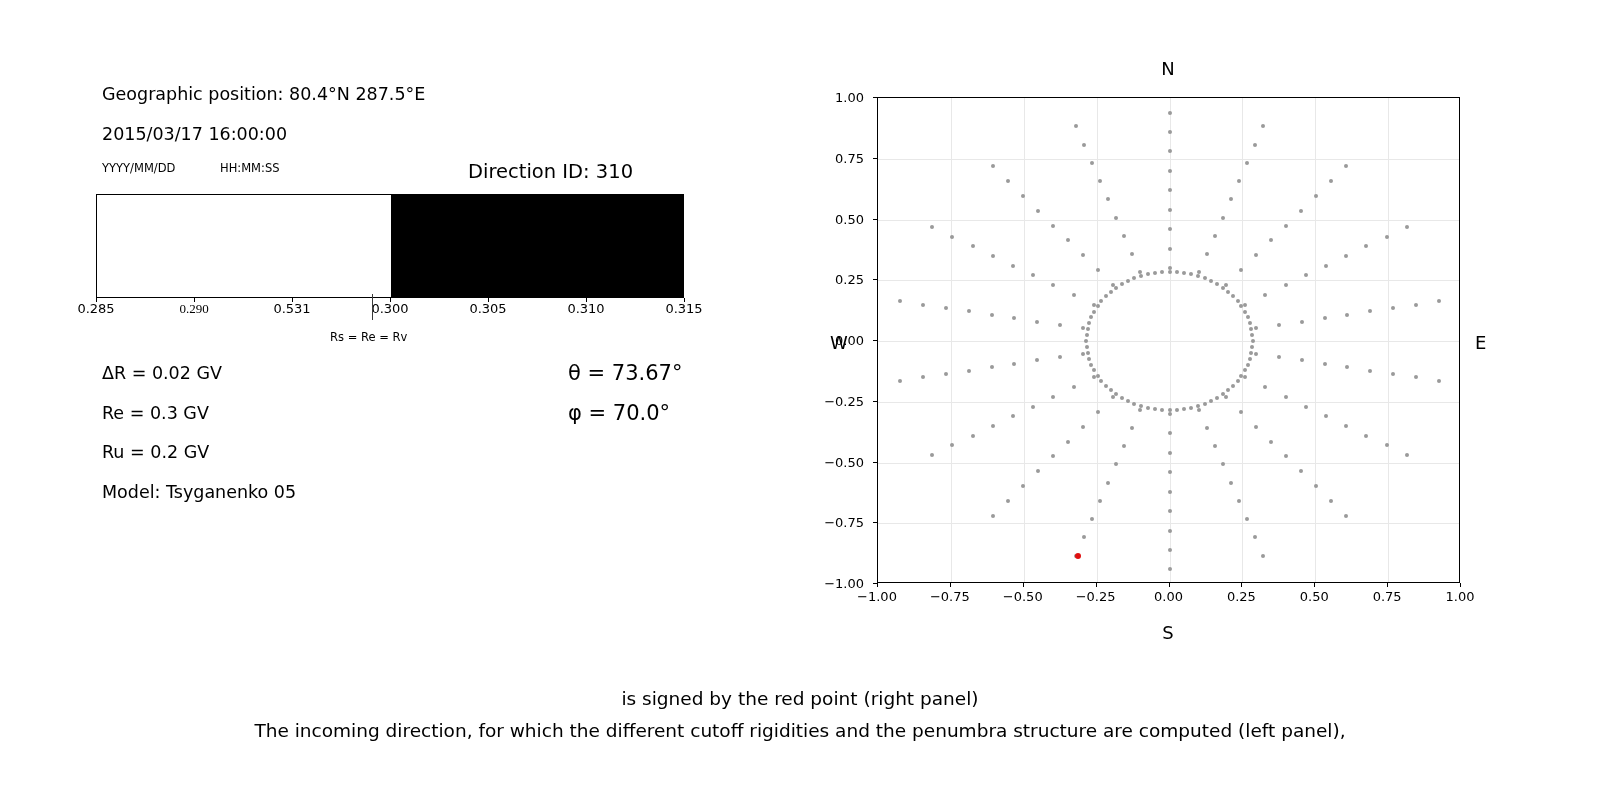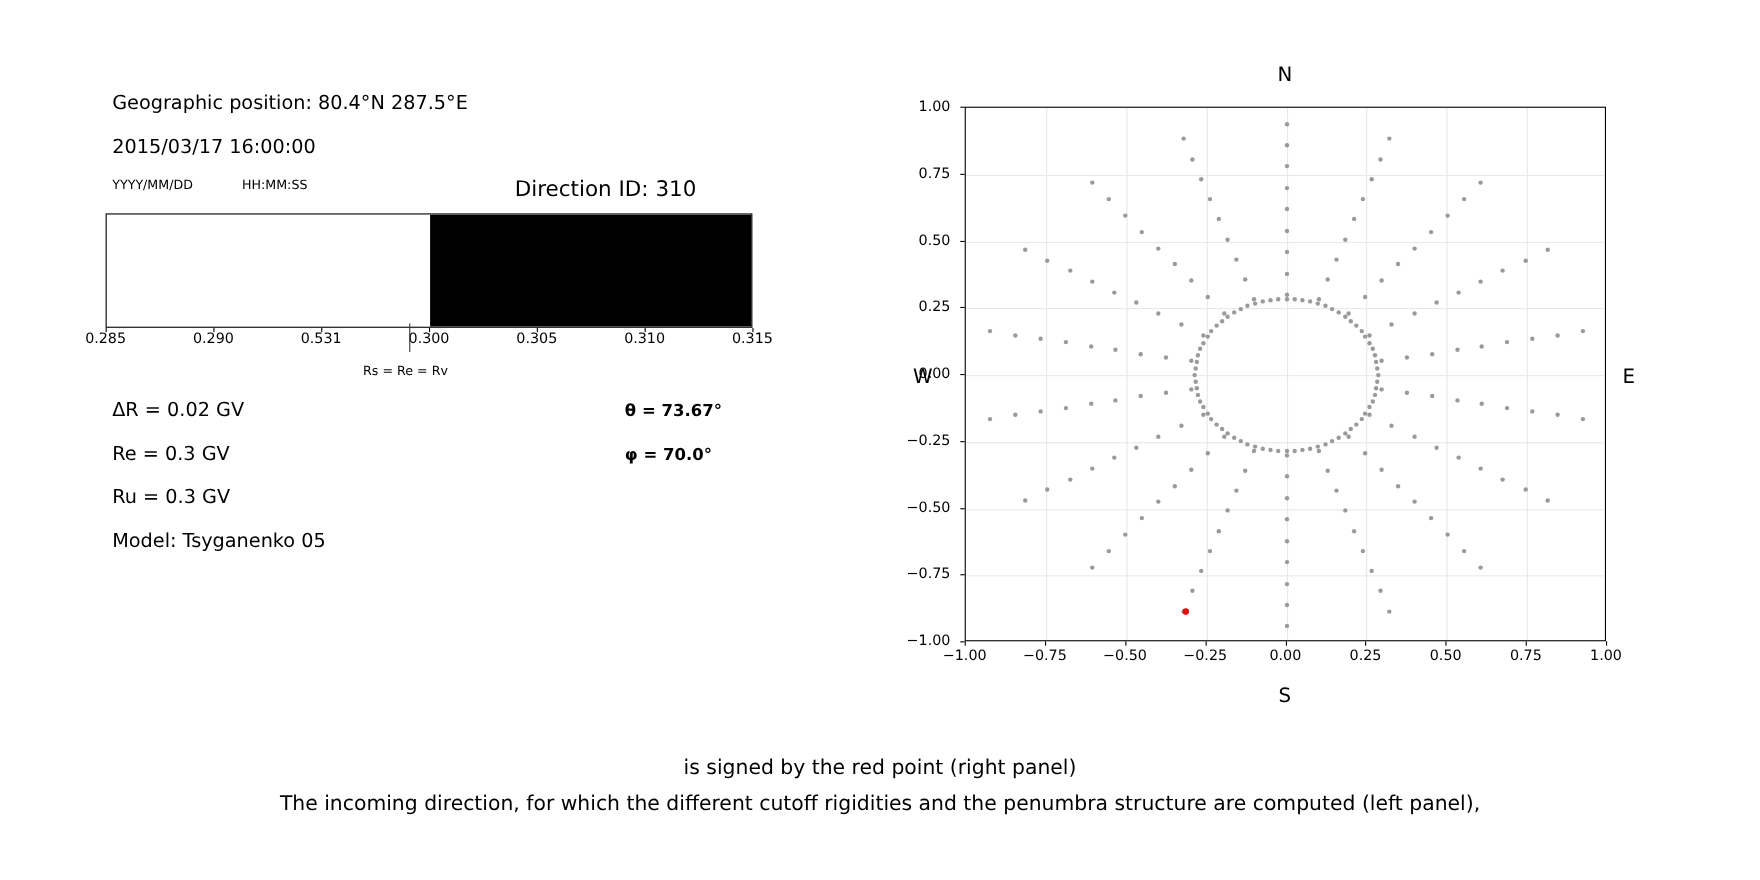--- a/index.html
+++ b/index.html
@@ -130,23 +130,22 @@
     position: absolute;
     left: 102px;
     top: 354px;
     font-size: 17.5px;
     line-height: 39.5px;
   }
   .stats-right {
     position: absolute;
     left: 568px;
     top: 354px;
-    font-size: 15px;
+    font-size: 21px;
     line-height: 39.5px;
-    font-weight: bold;
   }
   .stats-left div, .stats-right div {
     white-space: nowrap;
   }
 
   
   .right-panel {
     position: absolute;
     left: 790px;
     top: 0;
@@ -310,34 +309,34 @@
         <div class="tick" style="left: 0px;"></div>
         <div class="tick" style="left: 98px;"></div>
         <div class="tick" style="left: 196px;"></div>
         <div class="tick" style="left: 294px;"></div>
         <div class="tick" style="left: 392px;"></div>
         <div class="tick" style="left: 490px;"></div>
         <div class="tick" style="left: 588px;"></div>
       </div>
     <div class="penumbra-ticklabels" id="penumbra-ticklabels">
         <span style="left: 0px;">0.285</span>
-        <span style="left: 98px;">0.290</span>
+        <span style="left: 98px; font-family: Liberation Serif, serif;">0.290</span>
         <span style="left: 196px;">0.531</span>
         <span style="left: 294px;">0.300</span>
         <span style="left: 392px;">0.305</span>
         <span style="left: 490px;">0.310</span>
         <span style="left: 588px;">0.315</span>
       </div>
     <div class="penumbra-pointer"></div>
     <div class="penumbra-xlabel">Rs = Re = Rv</div>
 
     <div class="stats-left">
       <div>ΔR = 0.02 GV</div>
       <div>Re = 0.3 GV</div>
-      <div>Ru = 0.3 GV</div>
+      <div>Ru = 0.2 GV</div>
       <div>Model: Tsyganenko 05</div>
     </div>
 
     <div class="stats-right">
       <div>θ = 73.67°</div>
       <div>φ = 70.0°</div>
     </div>
   </div>
 
   <div class="right-panel">

